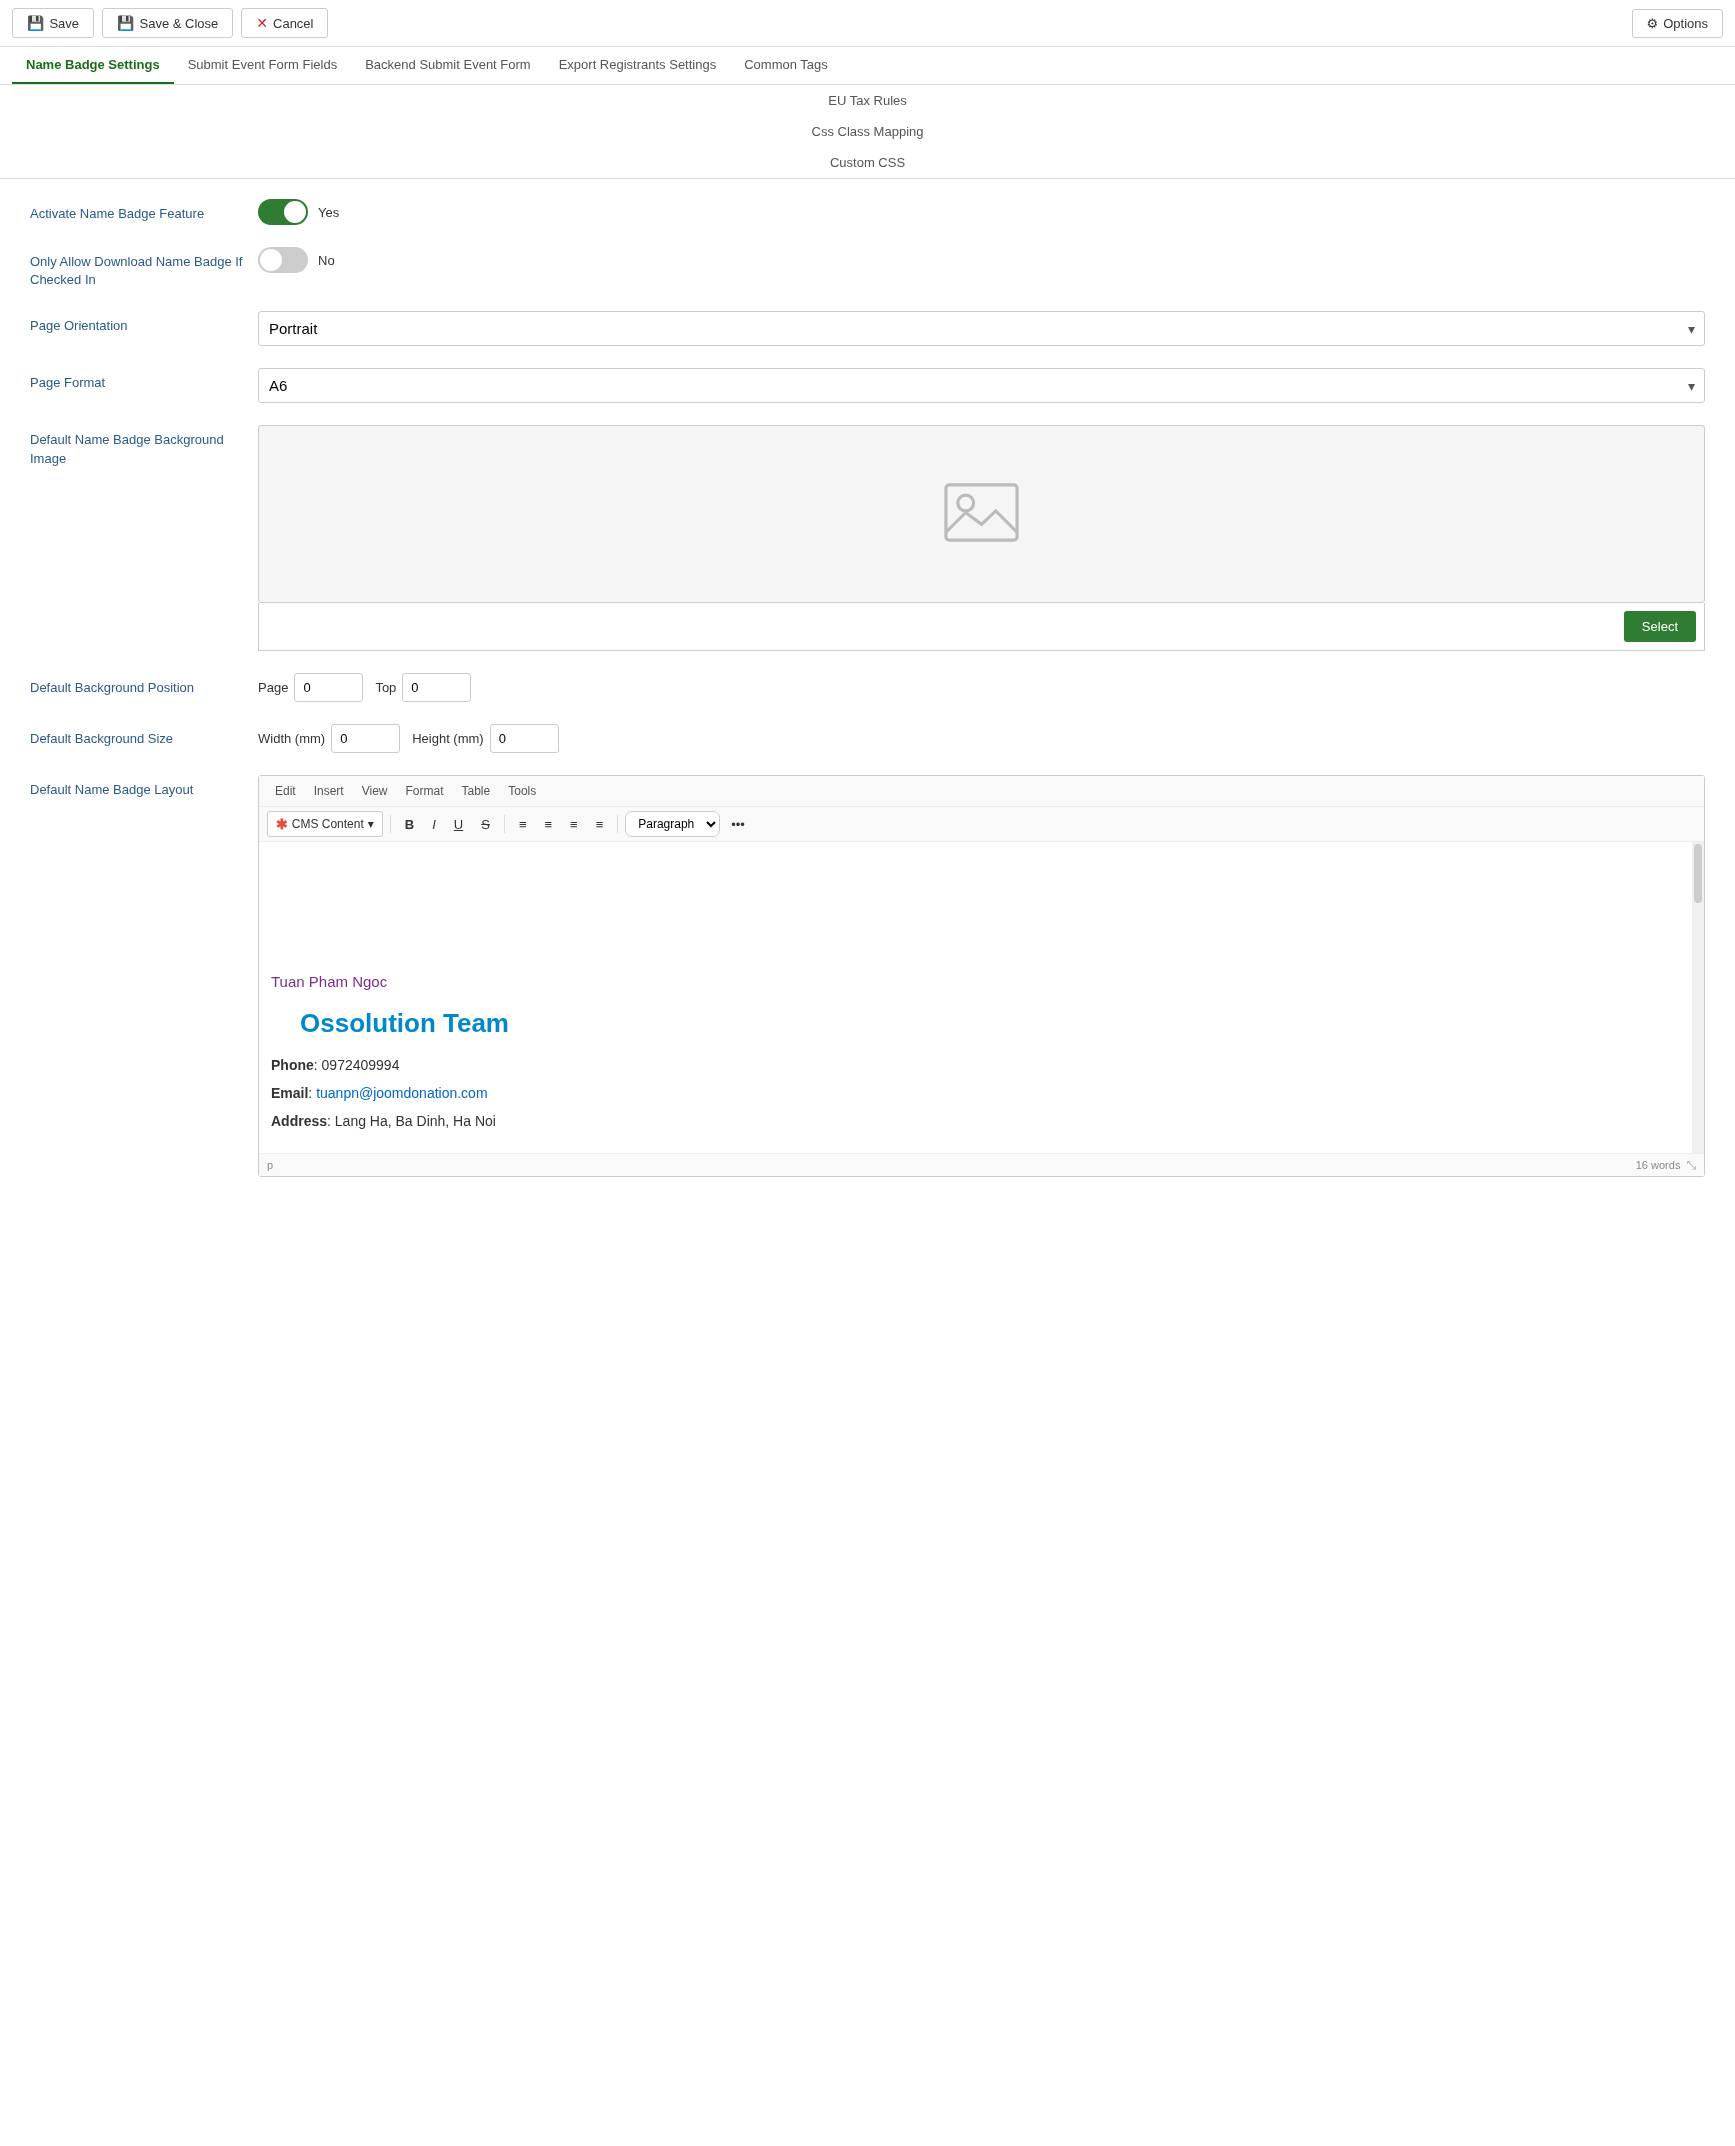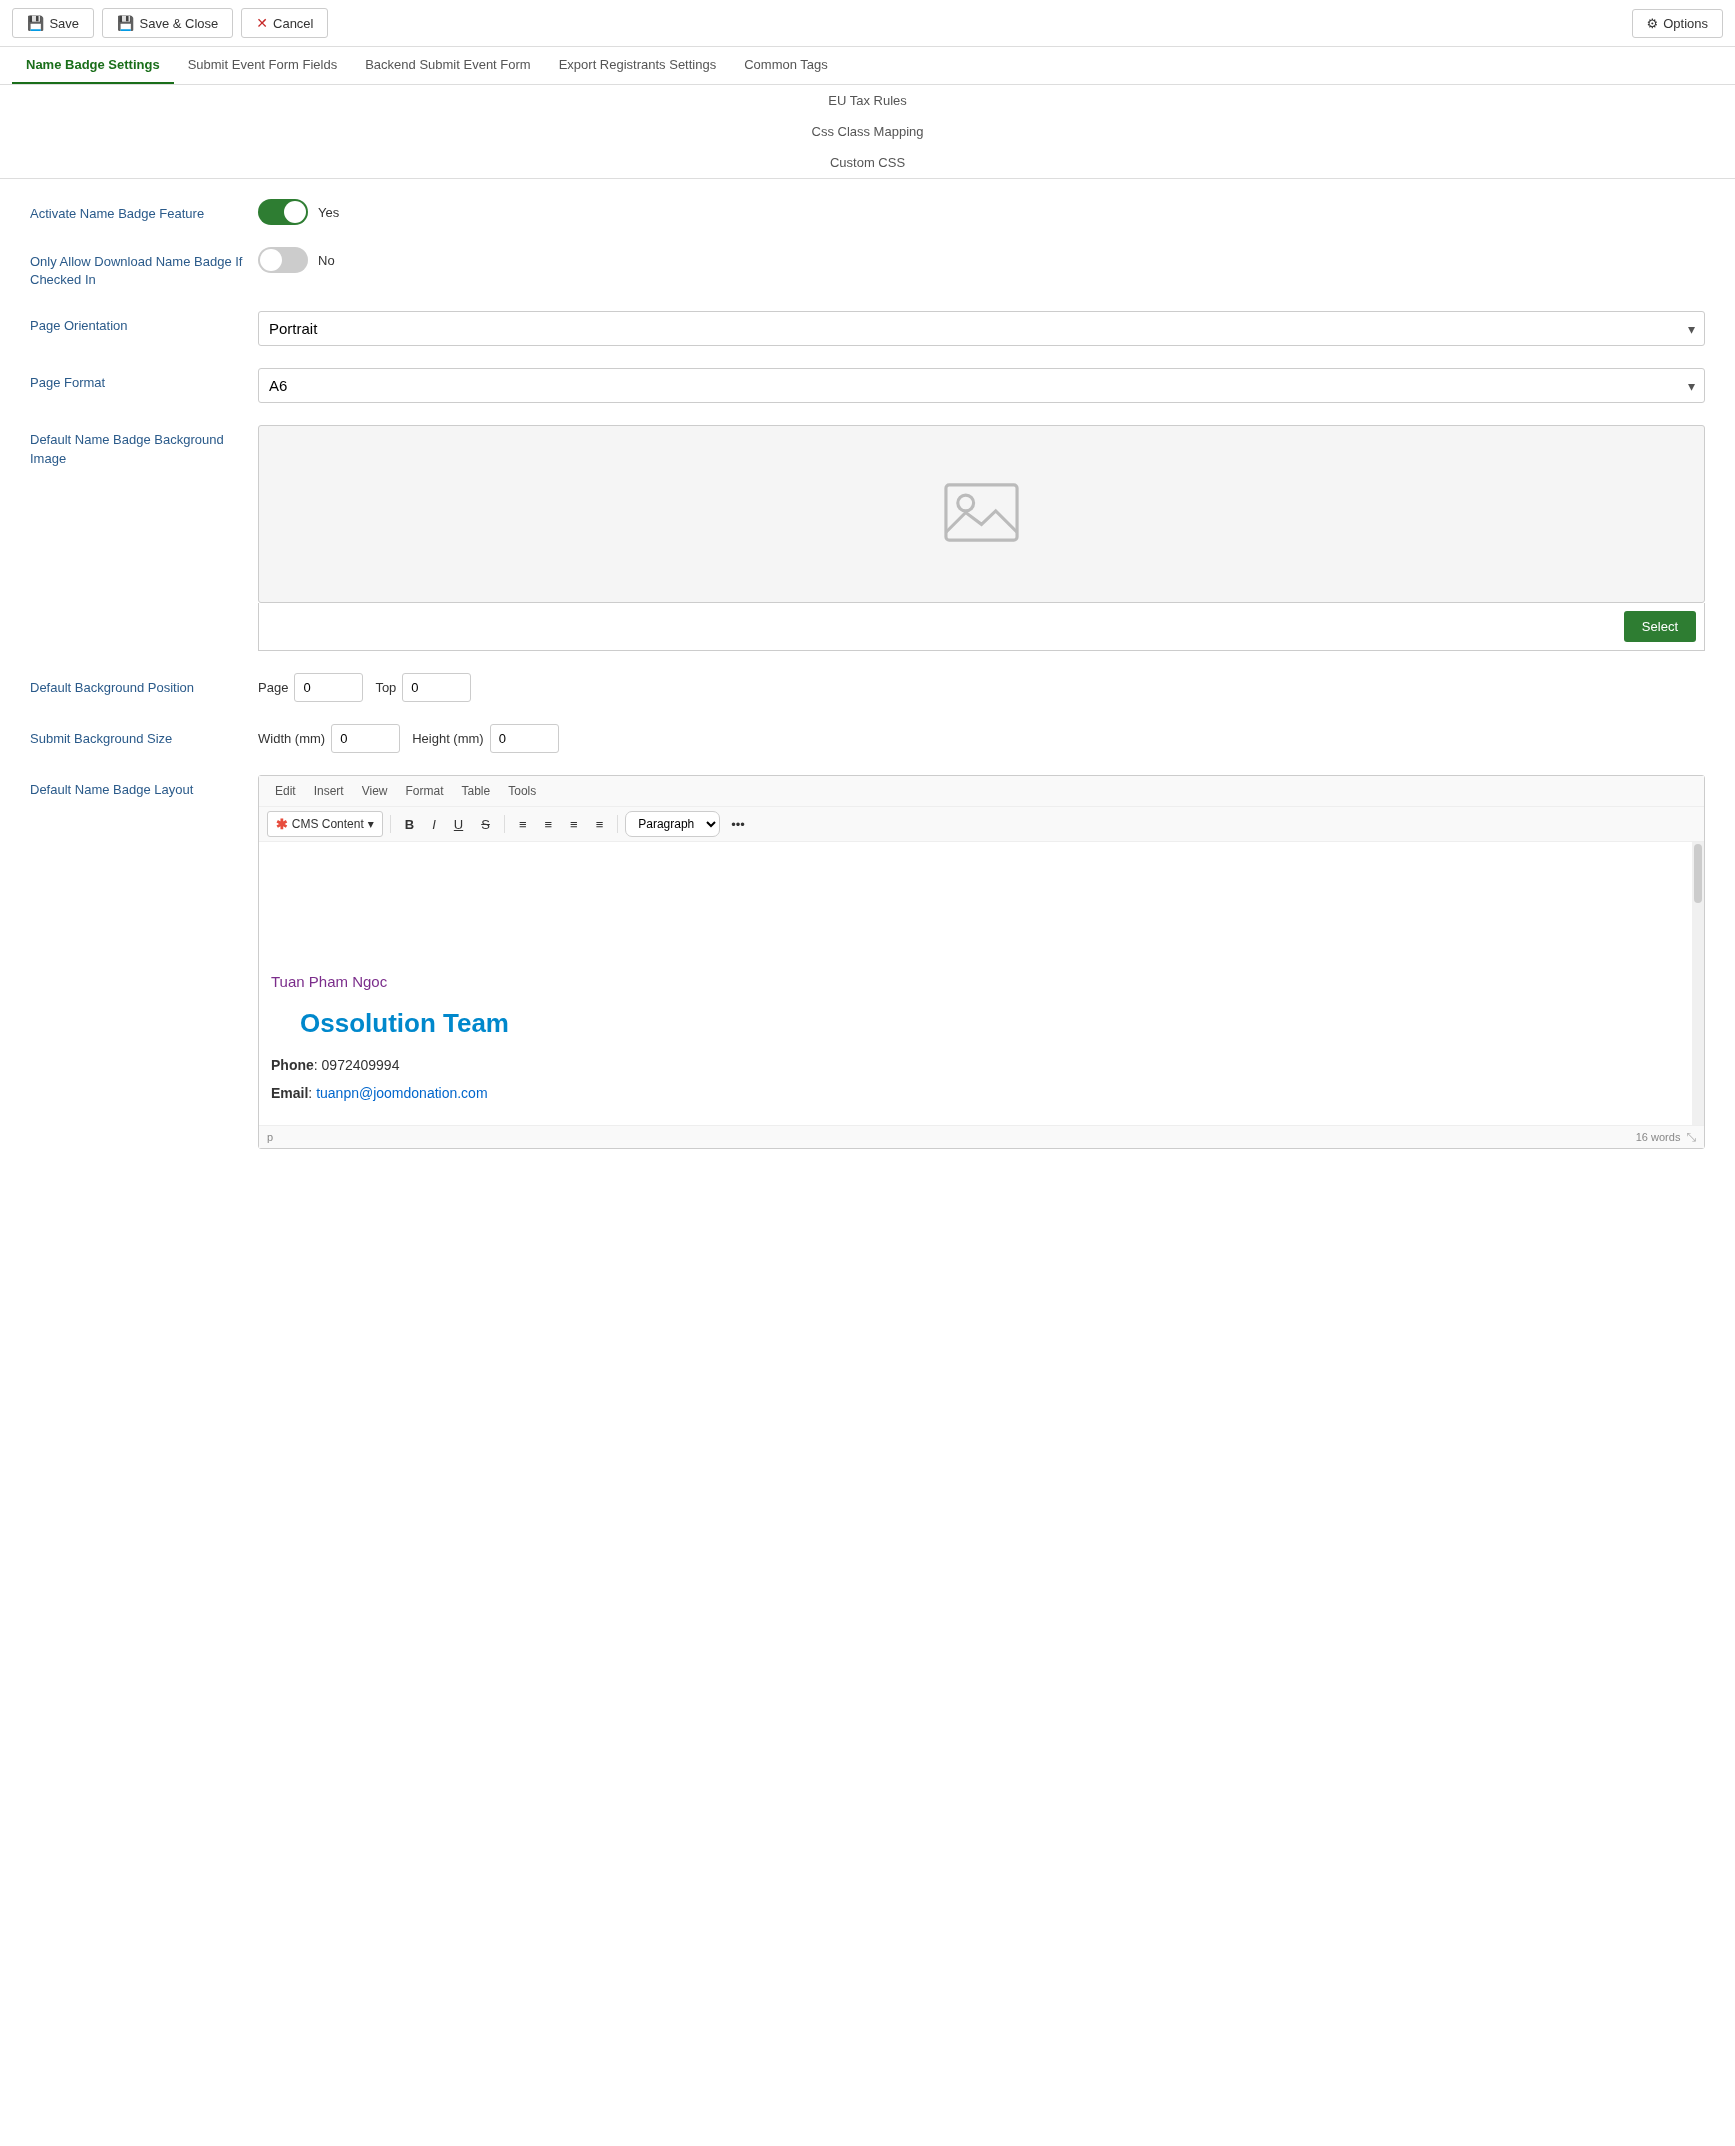--- a/index.html
+++ b/index.html
@@ -299,21 +299,21 @@
         </div>
         <div class="pos-group">
           <span class="pos-label">Top</span>
           <input class="pos-input" type="text" value="0" style="">
         </div>
       </div>
     </div>
   </div>
 
   <div class="form-row">
-    <div class="form-label">Submit Background Size</div>
+    <div class="form-label">Default Background Size</div>
     <div class="form-control">
       <div class="pos-wrap">
         <div class="pos-group">
           <span class="pos-label">Width (mm)</span>
           <input class="pos-input" type="text" value="0" style="">
         </div>
         <div class="pos-group">
           <span class="pos-label">Height (mm)</span>
           <input class="pos-input" type="text" value="0" style="">
         </div>
@@ -368,20 +368,23 @@
             </p>
             <p class="editor-company">
               <span>Ossolution Team</span>
             </p>
             <p class="editor-field">
               <strong>Phone</strong>: <span>0972409994</span>
             </p>
             <p class="editor-field">
               <strong>Email</strong>: <a href="#">tuanpn@joomdonation.com</a>
             </p>
+            <p class="editor-field">
+              <strong>Address</strong>: <span>Lang Ha, Ba Dinh, Ha Noi</span>
+            </p>
           </div>
 
           <div style="position:absolute; right:0; top:0; width:12px; height:100%; background:#f0f0f0;">
             <div style="width:8px; height:59px; background:#ccc; border-radius:4px; margin: 2px auto;"></div>
           </div>
         </div>
 
         <div class="editor-footer">
           <span class="editor-footer-p">p</span>
           <div style="display:flex; align-items:center; gap:6px;">

